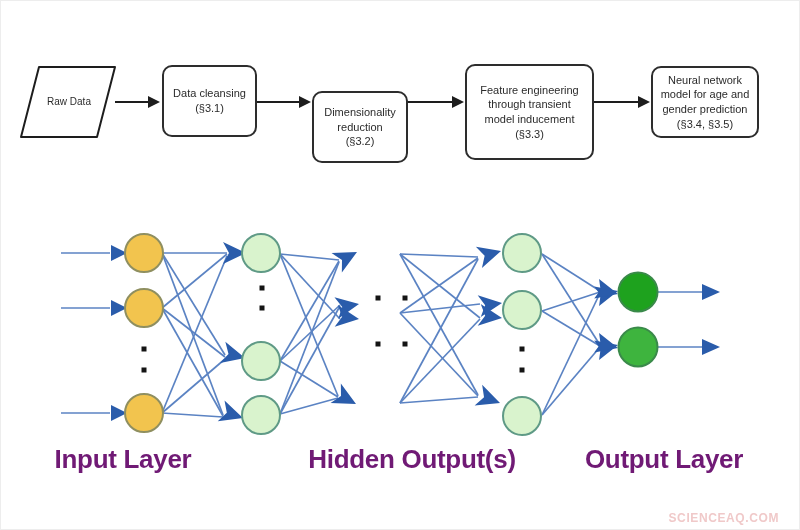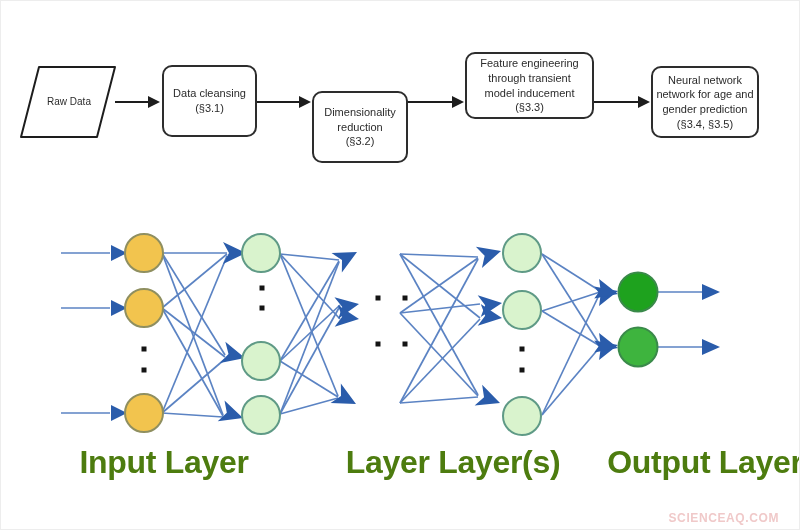--- a/index.html
+++ b/index.html
@@ -11,21 +11,21 @@
   .net-svg { position:absolute; left:0; top:0; width:800px; height:530px; }
   .fc-node {
     position:absolute; display:flex; flex-direction:column;
     align-items:center; justify-content:center; text-align:center;
     font-size:11px; line-height:1.32; color:#2b2b2b; box-sizing:border-box;
   }
   .fc-box { border:2px solid #2d2d2d; border-radius:10px; background:#ffffff; }
   .fc-plain { background:transparent; font-size:10px; }
   .layer-label {
     position:absolute; transform:translateX(-50%); white-space:nowrap;
-    font-size:32px; font-weight:600; letter-spacing:-0.3px; color:#4d7c0f;margin-left:41px;
+    font-size:26px; font-weight:600; letter-spacing:-0.3px; color:#701a75;
   }
   .watermark {
     position:absolute; right:20px; top:510px; font-size:12px;
     letter-spacing:0.6px; color:#f0c9c9; font-weight:600;
   }
 </style>
 </head>
 <body>
 
 <div class="canvas">
@@ -165,33 +165,33 @@
     <div>Data cleansing</div>
     <div>(§3.1)</div>
   </div>
 
   <div class="fc-node fc-box" style="left:311px; top:64px; width:96px; height:72px;margin-top:26px;">
     <div>Dimensionality</div>
     <div>reduction</div>
     <div>(§3.2)</div>
   </div>
 
-  <div class="fc-node fc-box" style="left:464px; top:51px; width:129px; height:67px;">
+  <div class="fc-node fc-box" style="left:464px; top:63px; width:129px; height:96px;">
     <div>Feature engineering</div>
     <div>through transient</div>
     <div>model inducement</div>
     <div>(§3.3)</div>
   </div>
 
   <div class="fc-node fc-box" style="left:650px; top:65px; width:108px; height:72px;">
     <div>Neural network</div>
-    <div>network for age and</div>
+    <div>model for age and</div>
     <div>gender prediction</div>
     <div>(§3.4, §3.5)</div>
   </div>
 
   <div class="layer-label" style="left:122px; top:443px;">Input Layer</div>
-  <div class="layer-label" style="left:411px; top:443px;">Layer Layer(s)</div>
+  <div class="layer-label" style="left:411px; top:443px;">Hidden Output(s)</div>
   <div class="layer-label" style="left:663px; top:443px;">Output Layer</div>
 
   <div class="watermark">SCIENCEAQ.COM</div>
 
 </div>
 
 </body></html>

